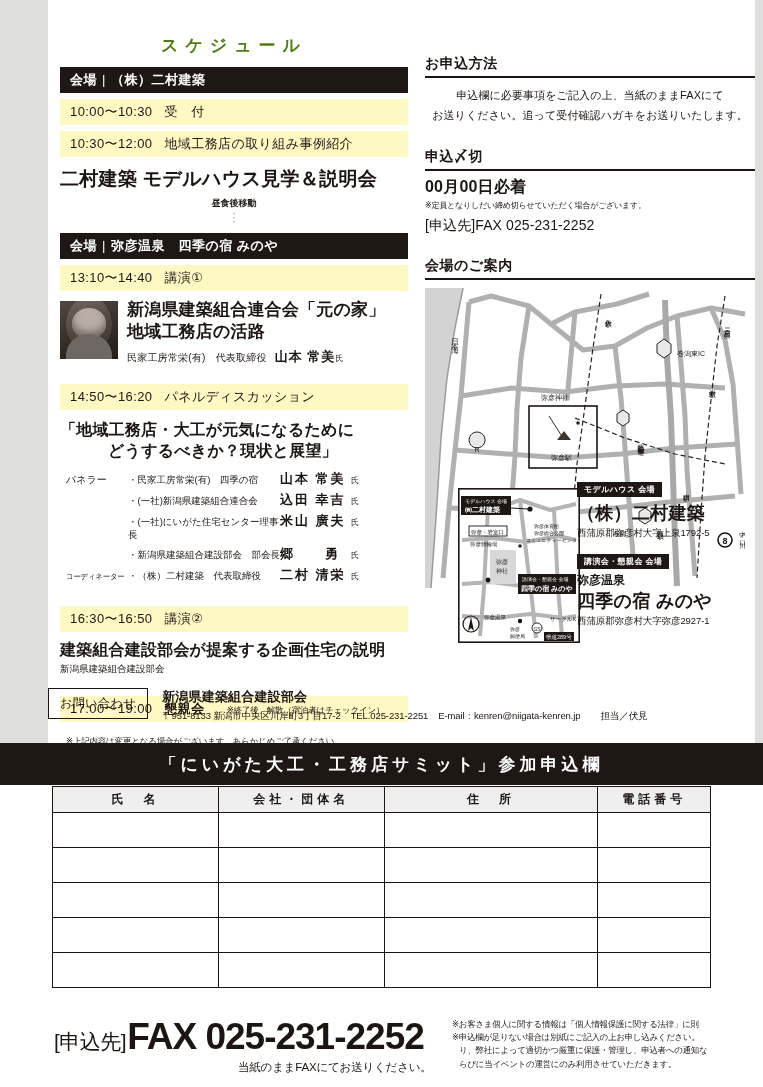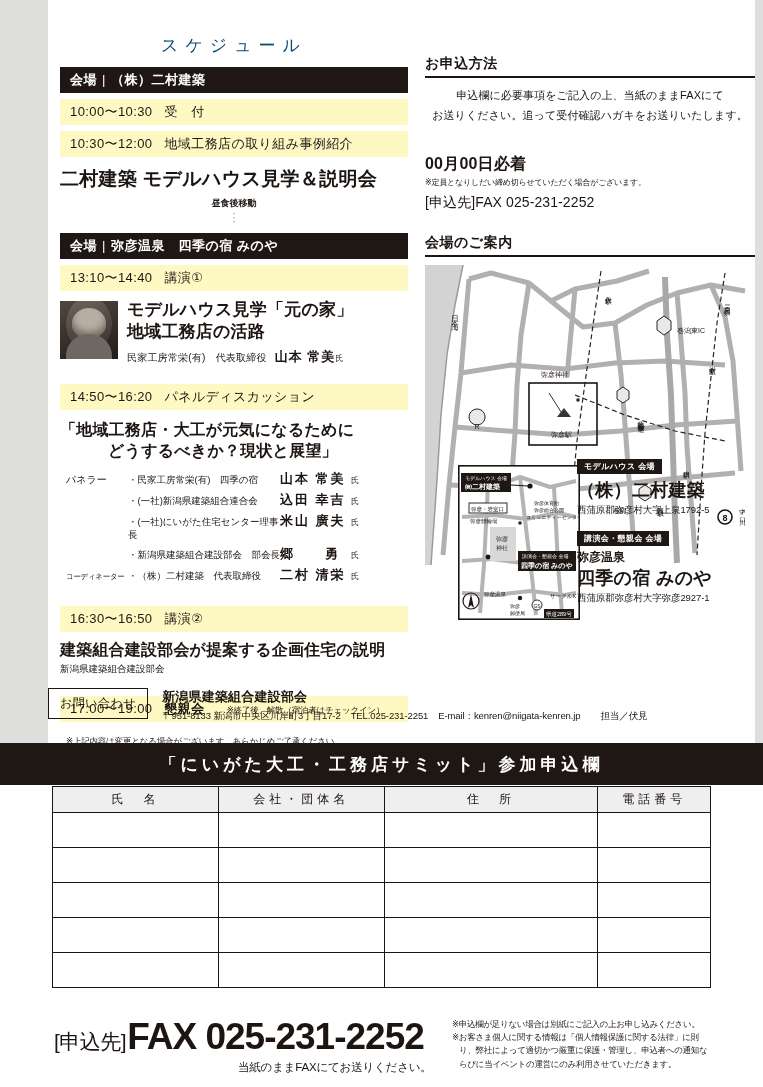--- a/index.html
+++ b/index.html
@@ -16,22 +16,22 @@
   .margin-left{position:absolute;left:0;top:0;width:48px;height:743px;background:#dededd;}
   .margin-top-right{position:absolute;left:755px;top:0;width:8px;height:743px;background:#dededd;}
 
   
   .upper{position:absolute;left:48px;top:0;width:707px;height:743px;background:#fff;}
 
   .left-col{position:absolute;left:0px;top:0;width:372px;}
   .right-col{position:absolute;left:377px;top:55px;width:330px;}
 
   .sched-title{
-    text-align:center;font-size:17px;font-weight:normal;letter-spacing:7px;
-    padding-top:34px;padding-bottom:0;color:#0c4a6e;
+    text-align:center;font-size:17px;font-weight:bold;letter-spacing:7px;
+    padding-top:34px;padding-bottom:0;color:#4d7c0f;
   }
 
   .venue-bar{
     background:#1f1714;color:#ffffff;font-size:13px;font-weight:bold;
     padding:4px 10px;margin:10px 12px 0 12px;letter-spacing:.5px;
   }
   .venue-bar .sep{padding:0 5px;font-weight:normal;}
 
   .time-bar{
     background:#fef9c3;font-size:13px;padding:4px 10px;margin:6px 12px 0 12px;
@@ -134,21 +134,21 @@
   .banner{
     position:absolute;left:0;top:743px;width:763px;height:42px;background:#1f1714;
     color:#ffffff;display:flex;align-items:center;justify-content:center;
     font-size:17px;font-weight:bold;letter-spacing:4px;
   }
 
   
   .form-wrap{position:absolute;left:52px;top:786px;width:659px;}
   table.form{border-collapse:collapse;width:659px;}
   table.form th{
-    background:#efefef;border:1px solid #1c1512;font-size:12px;font-weight:normal;
+    background:#efefef;border:1px solid #1c1512;font-size:12px;font-weight:bold;
     height:23px;letter-spacing:4px;margin-left:32px;
   }
   table.form td{border:1px solid #1c1512;height:32px;background:#fff;}
   .col-name{width:166px;}
   .col-comp{width:166px;}
   .col-addr{width:215px;}
   .col-tel{width:112px;}
 
   
   .bottom{position:absolute;left:0;top:1008px;width:763px;height:79px;}
@@ -199,21 +199,21 @@
         <span>会場</span><span class="sep">|</span><span>弥彦温泉　四季の宿 みのや</span>
       </div>
 
       <div class="time-bar">
         <span class="t">13:10〜14:40</span><span class="lbl">講演①</span>
       </div>
 
       <div class="talk-row">
         <div class="photo"></div>
         <div>
-          <div class="talk-title">モデルハウス見学「元の家」</div>
+          <div class="talk-title">新潟県建築組合連合会「元の家」</div>
           <div class="talk-title">地域工務店の活路</div>
           <div class="talk-speaker">
             <span>民家工房常栄(有)　代表取締役</span><span class="nm">山本 常美</span><span class="suf">氏</span>
           </div>
         </div>
       </div>
 
       <div style="height:12px"></div>
 
       <div class="time-bar">
@@ -279,20 +279,21 @@
     <div class="right-col">
 
       <div class="rc-head">お申込方法</div>
       <div class="rc-body">
         <div>申込欄に必要事項をご記入の上、当紙のままFAXにて</div>
         <div>お送りください。追って受付確認ハガキをお送りいたします。</div>
       </div>
 
       <div class="rc-gap"></div>
 
+      <div class="rc-head">申込〆切</div>
       <div class="rc-date">00月00日必着</div>
       <div class="rc-tiny">※定員となりしだい締め切らせていただく場合がございます。</div>
       <div class="rc-fax">
         <span>[申込先]</span><span>FAX 025-231-2252</span>
       </div>
 
       <div style="height:22px"></div>
 
       <div class="rc-head">会場のご案内</div>
 
@@ -493,20 +494,20 @@
     </table>
   </div>
 
   <div class="bottom">
     <div class="fax-left">
       <span class="fax-pre">[申込先]</span>
       <span class="fax-num">FAX 025-231-2252</span>
     </div>
     <div class="fax-sub">当紙のままFAXにてお送りください。</div>
     <div class="bottom-notes">
+      <p>※お客さま個人に関する情報は「個人情報保護に関する法律」に則</p>
       <p>※申込欄が足りない場合は別紙にご記入の上お申し込みください。</p>
-      <p>※お客さま個人に関する情報は「個人情報保護に関する法律」に則</p>
       <p class="ind">り、弊社によって適切かつ厳重に保護・管理し、申込者への通知な</p>
       <p class="ind">らびに当イベントの運営にのみ利用させていただきます。</p>
     </div>
   </div>
 
 </div>
 
 </body></html>

